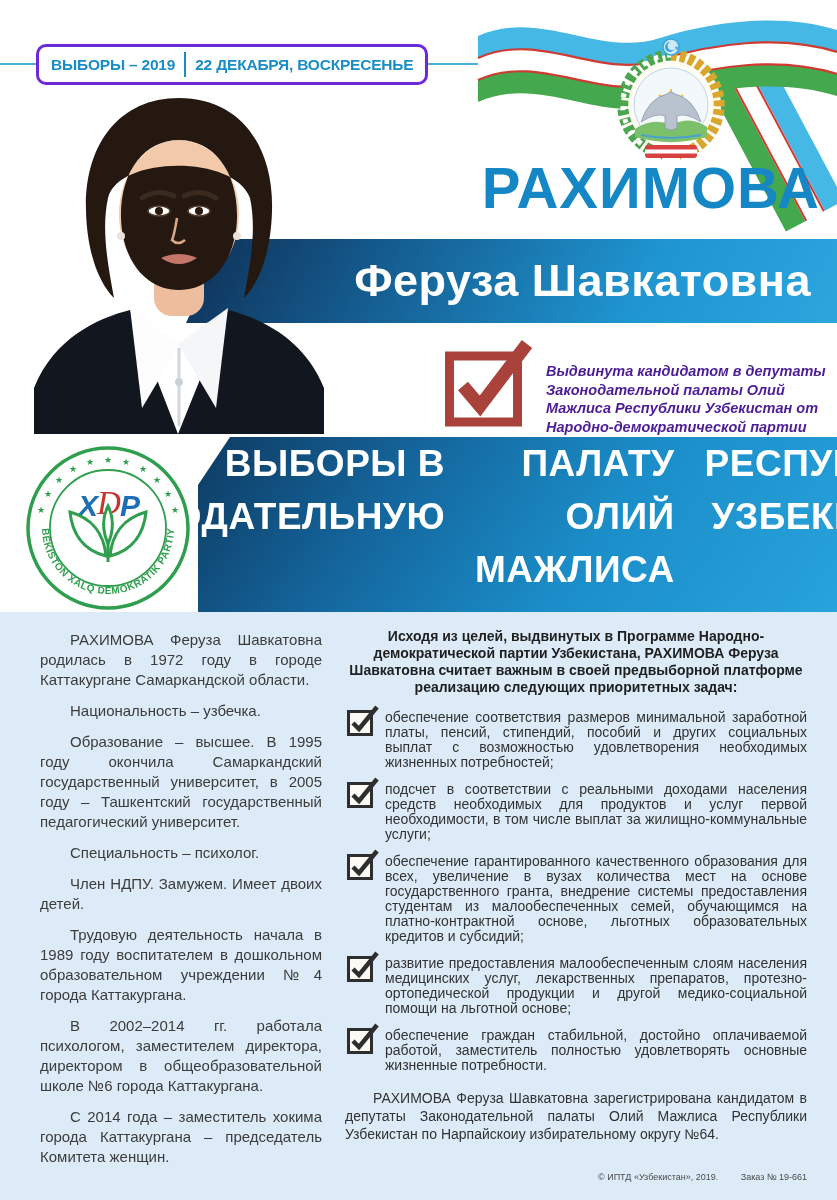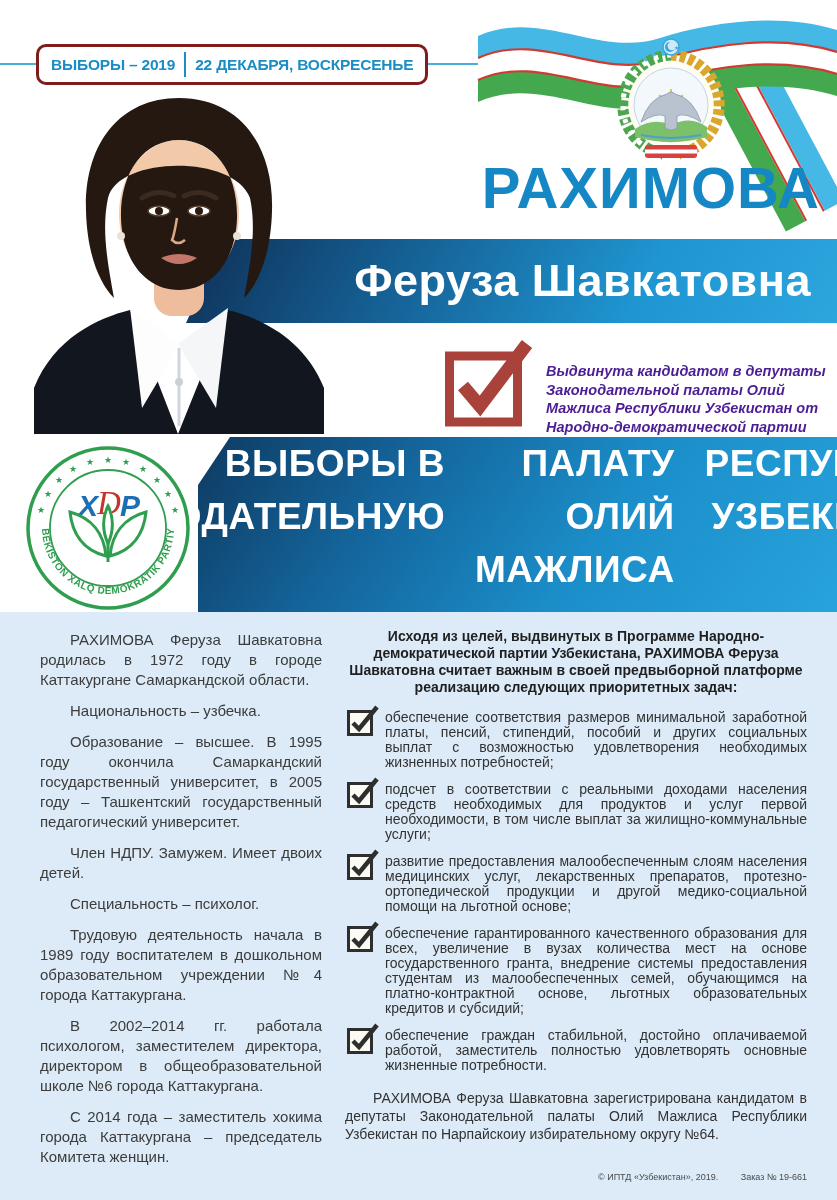--- a/index.html
+++ b/index.html
@@ -4,21 +4,21 @@
 <style>
   html,body{margin:0;padding:0;background:#888;}
   .poster{position:relative;width:837px;height:1200px;background:#fff;overflow:hidden;
           font-family:"Liberation Sans",sans-serif;margin:0 auto;}
 
   
   .rule{position:absolute;height:2px;background:#49aed9;}
   .rule-left{left:0;top:63px;width:36px;}
   .rule-right{left:352px;top:63px;width:168px;}
   .badge{position:absolute;left:36px;top:44px;height:41px;min-width:314px;box-sizing:border-box;
-         border:3px solid #7f1d1d;border-radius:10px;background:#fff;display:flex;align-items:center;z-index:5;}
+         border:3px solid #6d28d9;border-radius:10px;background:#fff;display:flex;align-items:center;z-index:5;}
   .badge span{font-weight:bold;font-size:15.5px;letter-spacing:-.2px;color:#1a8dc6;white-space:nowrap;}
   .badge .bleft{padding:0 9px 0 12px;}
   .badge .bright{padding:0 12px 0 9px;}
   .badge .bdiv{width:2px;align-self:stretch;margin:5px 0;background:#1a8dc6;}
 
   
   .flag{position:absolute;left:470px;top:0;width:367px;height:245px;}
 
   
   .portrait{position:absolute;left:26px;top:86px;width:306px;height:348px;z-index:3;}
@@ -195,22 +195,22 @@
       <textPath href="#arcb" startOffset="50%" text-anchor="middle">O'ZBEKISTON XALQ DEMOKRATIK PARTIYASI</textPath>
     </text>
   </svg>
 
   <div class="lower">
 
     <div class="bio-col">
       <p>РАХИМОВА Феруза Шавкатовна родилась в 1972 году в городе Каттакургане Самаркандской области.</p>
       <p>Национальность – узбечка.</p>
       <p>Образование – высшее. В 1995 году окончила Самаркандский государственный университет, в 2005 году – Ташкентский государственный педагогический университет.</p>
+      <p>Специальность – психолог.</p>
       <p>Член НДПУ. Замужем. Имеет двоих детей.</p>
-      <p>Специальность – психолог.</p>
       <p>Трудовую деятельность начала в 1989 году воспитателем в дошкольном образовательном учреждении №4 города Каттакургана.</p>
       <p>В 2002–2014 гг. работала психологом, заместителем директора, директором в общеобразовательной школе №6 города Каттакургана.</p>
       <p>С 2014 года – заместитель хокима города Каттакургана – председатель Комитета женщин.</p>
     </div>
 
     <div class="plat-col">
       <p class="plat-intro">Исходя из целей, выдвинутых в Программе Народно-демократической партии Узбекистана, РАХИМОВА Феруза Шавкатовна считает важным в своей предвыборной платформе реализацию следующих приоритетных задач:</p>
 
       <div class="item">
         <span class="ibox">
@@ -230,30 +230,30 @@
         </span>
         <span class="itext">подсчет в соответствии с реальными доходами населения средств необходимых для продуктов и услуг первой необходимости, в том числе выплат за жилищно-коммунальные услуги;</span>
       </div>
       <div class="item">
         <span class="ibox">
           <svg viewBox="0 0 36 36">
               <rect x="3.5" y="7.5" width="23" height="23" fill="#fbfbf3" stroke="#2e2e2e" stroke-width="3"></rect>
               <path d="M8,19 L14,25 L32,3" fill="none" stroke="#2e2e2e" stroke-width="4.5"></path>
             </svg>
         </span>
+        <span class="itext">обеспечение гарантированного качественного образования для всех, увеличение в вузах количества мест на основе государственного гранта, внедрение системы предоставления студентам из малообеспеченных семей, обучающимся на платно-контрактной основе, льготных образовательных кредитов и субсидий;</span>
+      </div>
+      <div class="item">
+        <span class="ibox">
+          <svg viewBox="0 0 36 36">
+              <rect x="3.5" y="7.5" width="23" height="23" fill="#fbfbf3" stroke="#2e2e2e" stroke-width="3"></rect>
+              <path d="M8,19 L14,25 L32,3" fill="none" stroke="#2e2e2e" stroke-width="4.5"></path>
+            </svg>
+        </span>
         <span class="itext">развитие предоставления малообеспеченным слоям населения медицинских услуг, лекарственных препаратов, протезно-ортопедической продукции и другой медико-социальной помощи на льготной основе;</span>
-      </div>
-      <div class="item">
-        <span class="ibox">
-          <svg viewBox="0 0 36 36">
-              <rect x="3.5" y="7.5" width="23" height="23" fill="#fbfbf3" stroke="#2e2e2e" stroke-width="3"></rect>
-              <path d="M8,19 L14,25 L32,3" fill="none" stroke="#2e2e2e" stroke-width="4.5"></path>
-            </svg>
-        </span>
-        <span class="itext">обеспечение гарантированного качественного образования для всех, увеличение в вузах количества мест на основе государственного гранта, внедрение системы предоставления студентам из малообеспеченных семей, обучающимся на платно-контрактной основе, льготных образовательных кредитов и субсидий;</span>
       </div>
       <div class="item">
         <span class="ibox">
           <svg viewBox="0 0 36 36">
               <rect x="3.5" y="7.5" width="23" height="23" fill="#fbfbf3" stroke="#2e2e2e" stroke-width="3"></rect>
               <path d="M8,19 L14,25 L32,3" fill="none" stroke="#2e2e2e" stroke-width="4.5"></path>
             </svg>
         </span>
         <span class="itext">обеспечение граждан стабильной, достойно оплачиваемой работой, заместитель полностью удовлетворять основные жизненные потребности.</span>
       </div>

